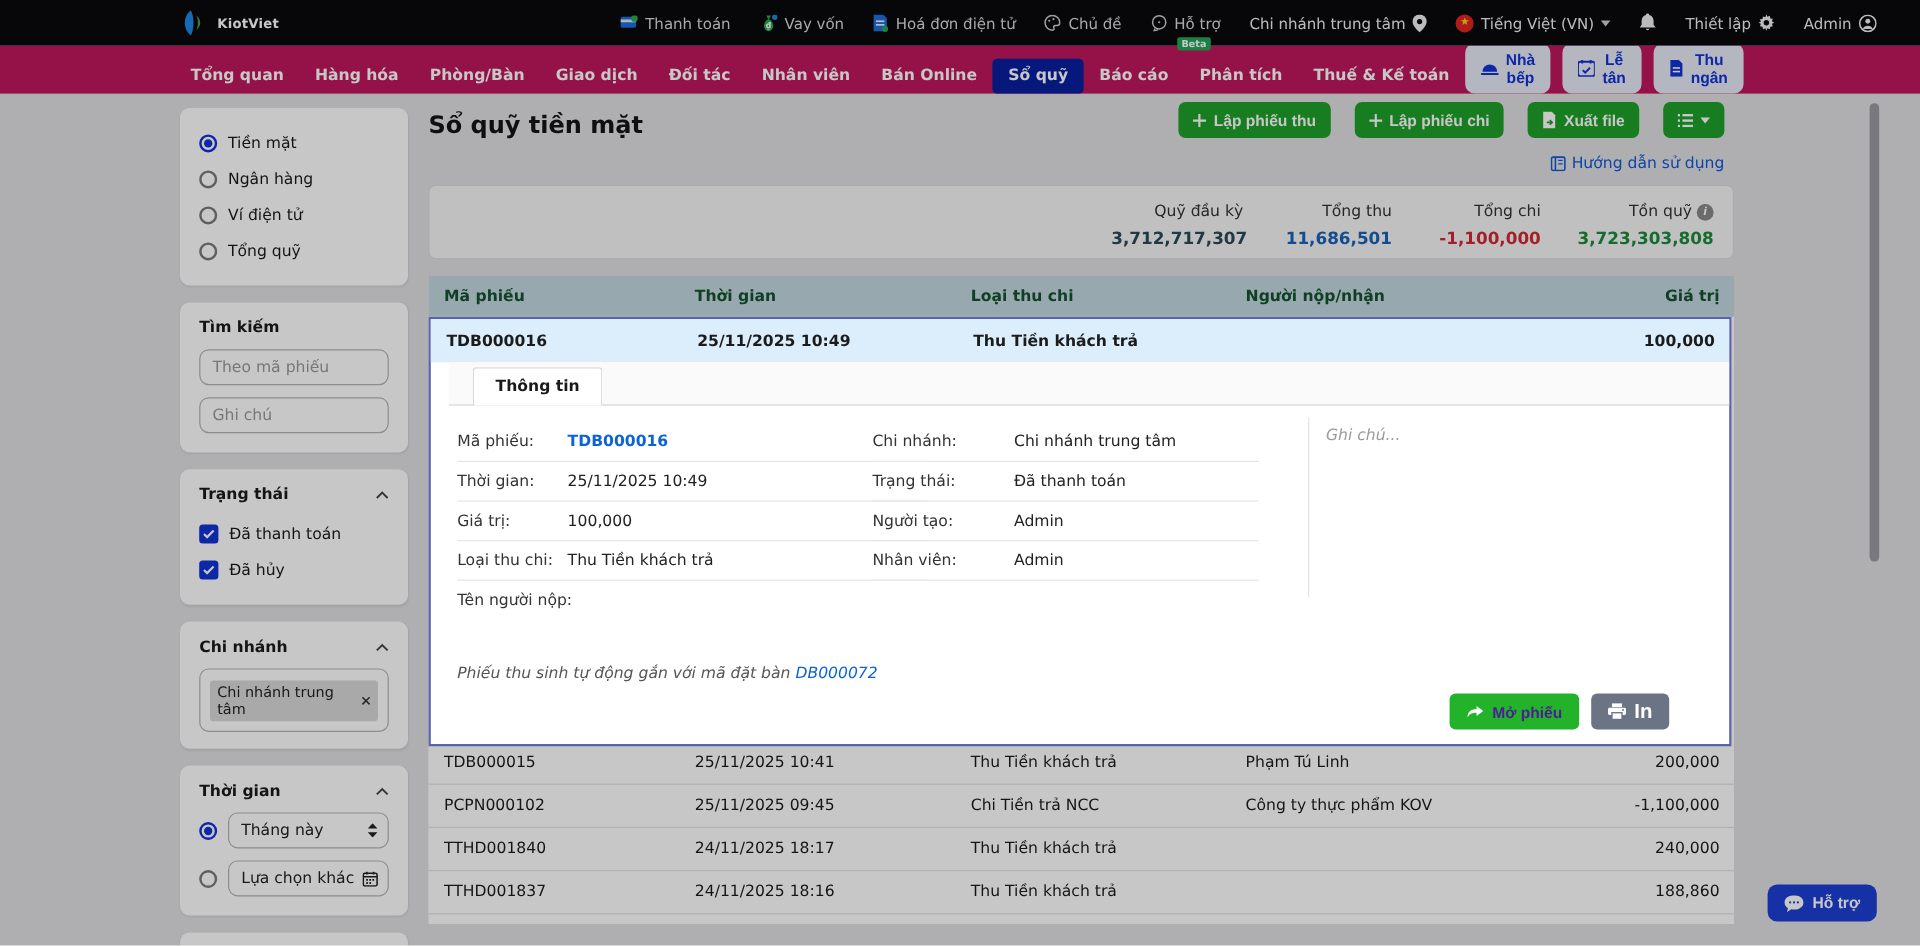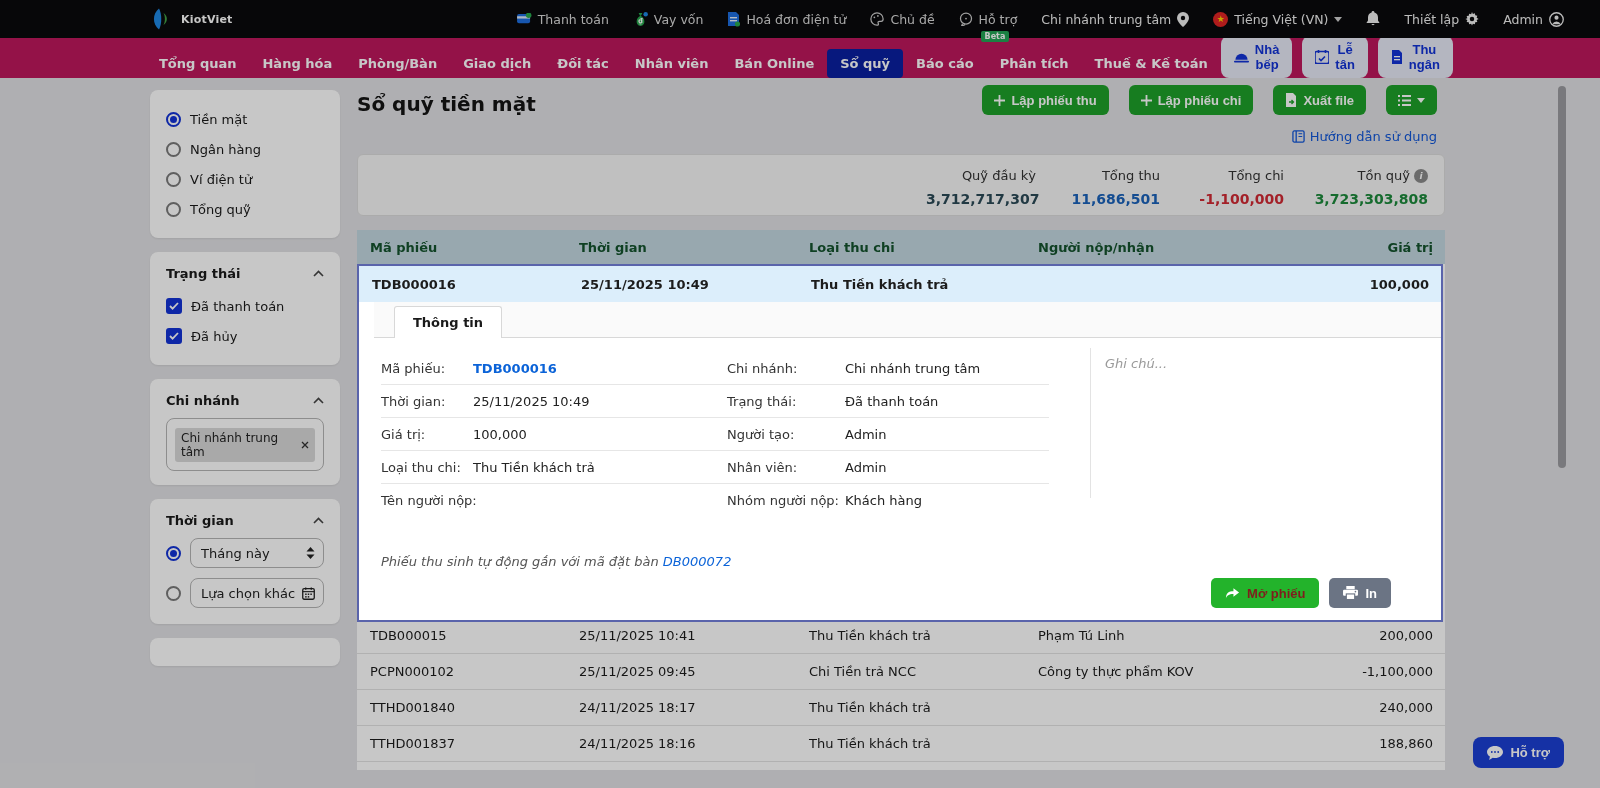--- a/index.html
+++ b/index.html
@@ -103,24 +103,24 @@
   .fld.nline { border-bottom:none; }
   .fld-l { width:92px; color:#333; flex:0 0 auto; }
   .col-right .fld-l { width:118px; }
   .fld-v { color:#222; }
   .fld-v.link { color:#0b63d8; font-weight:bold; cursor:pointer; }
   .ghichu { position:absolute; left:731px; top:10px; right:14px; height:150px; border-left:1px solid #e3e3e3;
             padding:8px 14px; font-size:13px; font-style:italic; color:#9a9a9a; cursor:text; }
   .note { position:absolute; left:22px; top:216px; font-size:13px; font-style:italic; color:#555; }
   .note .nlink { color:#0b63d8; cursor:pointer; }
   .detail-btns { position:absolute; right:50px; bottom:12px; display:flex; gap:10px; }
-  .btn-open { background:#23b32b; color:#7f1d1d; border:none; border-radius:5px; height:30px; padding:0 14px;
+  .btn-open { background:#23b32b; color:#4c1d95; border:none; border-radius:5px; height:30px; padding:0 14px;
               font-size:13px; font-weight:bold; display:inline-flex; align-items:center; gap:7px; cursor:pointer; }
   .btn-print { background:#6b7484; color:#fff; border:none; border-radius:5px; height:30px; padding:0 14px;
-               font-size:13px; font-weight:bold; display:inline-flex; align-items:center; gap:7px; cursor:pointer; }
+               font-size:17px; font-weight:bold; display:inline-flex; align-items:center; gap:7px; cursor:pointer; }
 
   .scroll-thumb { position:absolute; right:34px; top:8px; width:8px; height:382px; background:#9c9ca0;
                   border-radius:4px; cursor:grab; }
 
   .dim-overlay { position:absolute; inset:0; background:rgba(0,0,0,.22); z-index:50; pointer-events:none; }
 
   .support-fab { position:absolute; right:36px; bottom:20px; background:#1c3fd4; color:#fff; border:none;
                  border-radius:8px; padding:8px 14px; font-size:13px; font-weight:bold; display:flex;
                  align-items:center; gap:7px; cursor:pointer; z-index:40; }
   svg { display:block; }
@@ -300,20 +300,27 @@
         <div class="opt-row">
           <span class="radio"></span>
           <span>Ví điện tử</span>
         </div>
         <div class="opt-row">
           <span class="radio"></span>
           <span>Tổng quỹ</span>
         </div>
       </div>
 
+      <div class="card">
+        <div class="card-head">
+          <span class="card-title">Tìm kiếm</span>
+        </div>
+        <input class="s-input" placeholder="Theo mã phiếu" style="">
+        <input class="s-input" style="margin-bottom: 2px;" placeholder="Ghi chú">
+      </div>
 
       <div class="card">
         <div class="card-head">
           <span class="card-title">Trạng thái</span>
           <span>
             <svg width="11" height="7" viewBox="0 0 11 7">
                 <path d="M1 6 L5.5 1.5 L10 6" fill="none" stroke="#444" stroke-width="1.6"></path>
               </svg>
           </span>
         </div>
@@ -536,24 +543,20 @@
                   <span class="fld-l">Trạng thái:</span>
                   <span class="fld-v">Đã thanh toán</span>
                 </div>
               <div class="fld">
                   <span class="fld-l">Người tạo:</span>
                   <span class="fld-v">Admin</span>
                 </div>
               <div class="fld">
                   <span class="fld-l">Nhân viên:</span>
                   <span class="fld-v">Admin</span>
-                </div>
-              <div class="fld nline">
-                  <span class="fld-l">Nhóm người nộp:</span>
-                  <span class="fld-v">Khách hàng</span>
                 </div>
             </div>
             <div class="ghichu">Ghi chú...</div>
             <div class="note">
               <span>Phiếu thu sinh tự động gắn với mã đặt bàn</span>
               <span class="nlink">DB000072</span>
             </div>
             <div class="detail-btns">
               <button class="btn-open">
                 <span>

